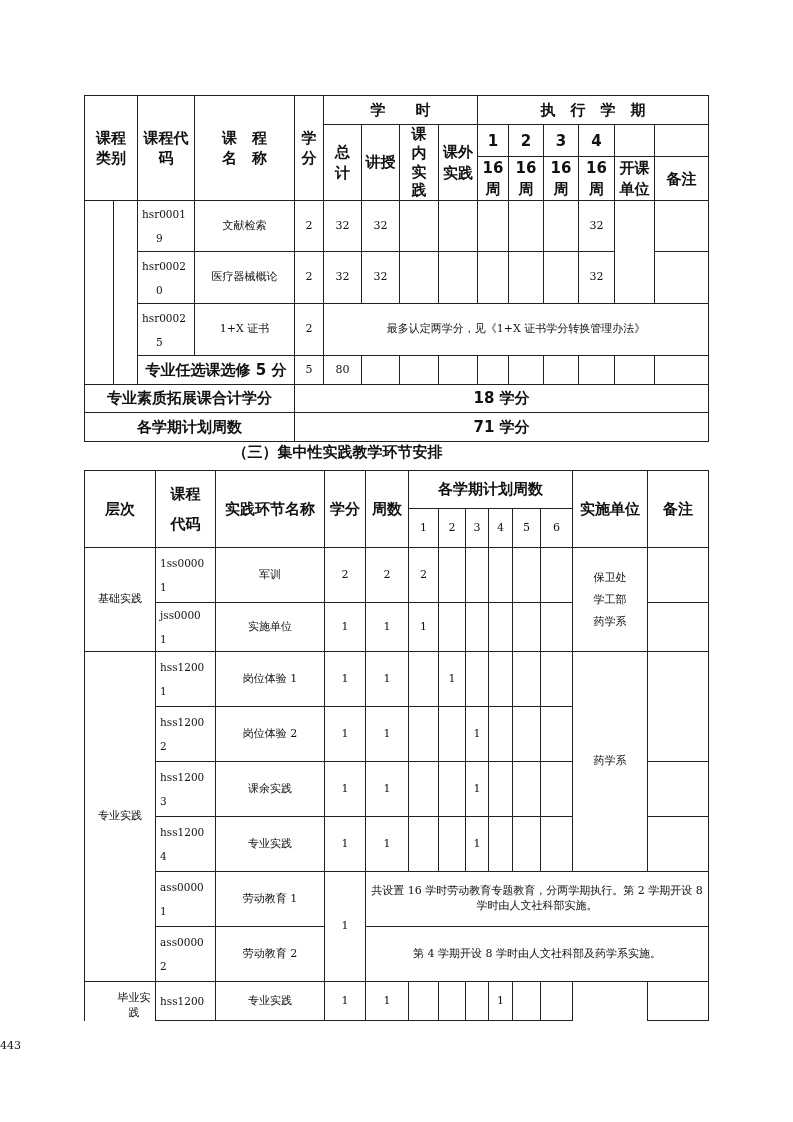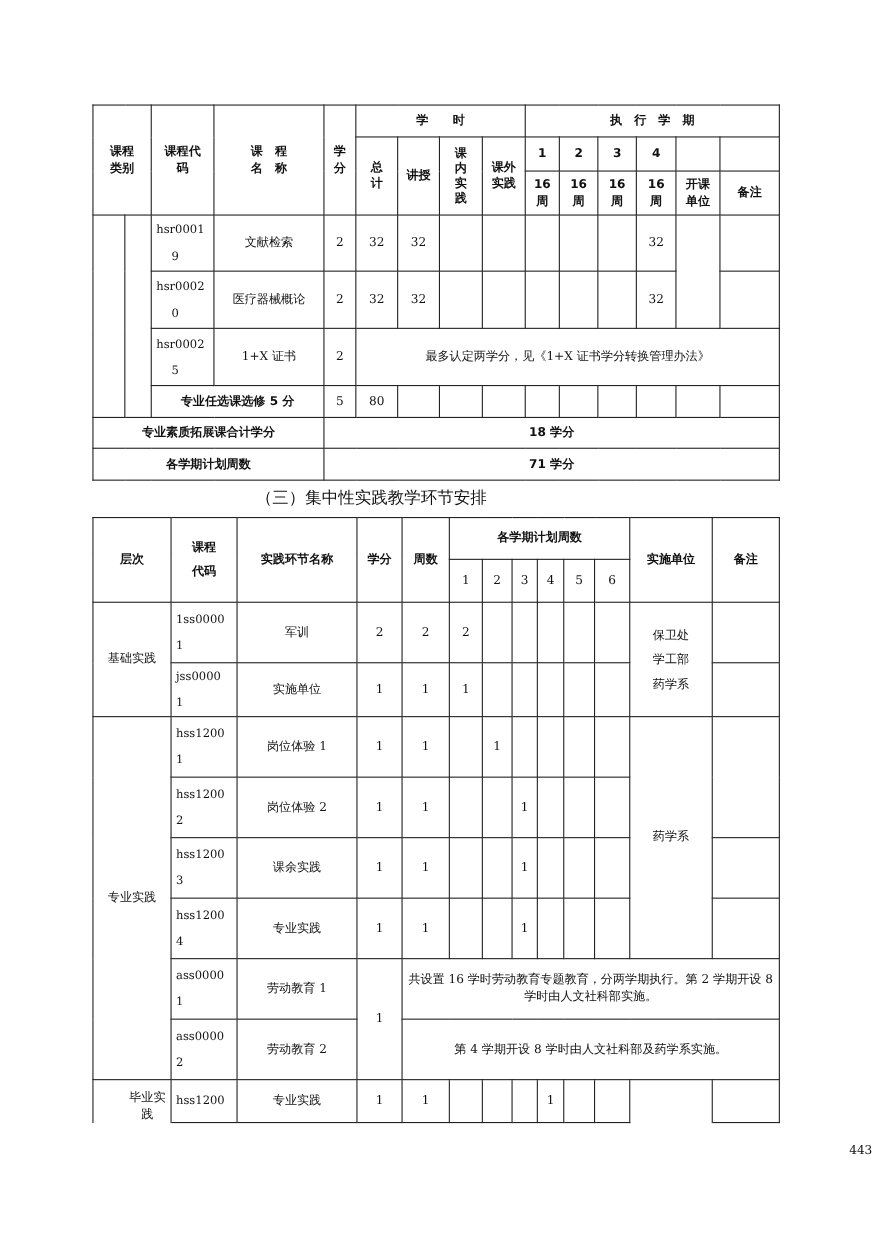--- a/index.html
+++ b/index.html
@@ -1,26 +1,26 @@
 <!DOCTYPE html>
 <html><head>
 <meta charset="utf-8">
 <style>
   html, body { margin: 0; padding: 0; background: #ffffff; }
   body { width: 793px; height: 1122px; position: relative; overflow: hidden;
          font-family: "DejaVu Serif", "Liberation Serif", serif; color: #111; }
   table { border-collapse: collapse; position: absolute; table-layout: fixed; }
   td { border: 1.2px solid #222; text-align: center; vertical-align: middle; padding: 0;
        font-size: 11px; line-height: 1.35; }
-  .b { font-family: "DejaVu Sans", "Liberation Sans", sans-serif; font-weight: bold; font-size: 11px; }
+  .b { font-family: "DejaVu Sans", "Liberation Sans", sans-serif; font-weight: bold; font-size: 15px; }
   .code { font-family: "DejaVu Serif", "Liberation Serif", serif; font-size: 10.5px; text-align: left; padding-left: 4px; line-height: 24px; }
   .left { text-align: center; padding: 0 5px; }
   .sec-title { position: absolute; top: 443px; left: 0; width: 675px; text-align: center;
-    font-family: "DejaVu Sans", "Liberation Sans", sans-serif; font-weight: normal; font-size: 15px; }
-  .page-num { position: absolute; top: 1039px; left: 0; width: 793px; text-align: right; font-size: 11px; }
+    font-family: "DejaVu Sans", "Liberation Sans", sans-serif; font-weight: bold; font-size: 15px; }
+  .page-num { position: absolute; top: 1039px; left: 0; width: 793px; text-align: left; font-size: 11px; }
   .noborder-b { border-bottom: none; padding-left: 28px; }
 </style>
 </head>
 <body>
 
 <table style="left:84px; top:95px; width:624px;">
   <colgroup>
     <col style="width:29px">
       <col style="width:24px">
       <col style="width:57px">

